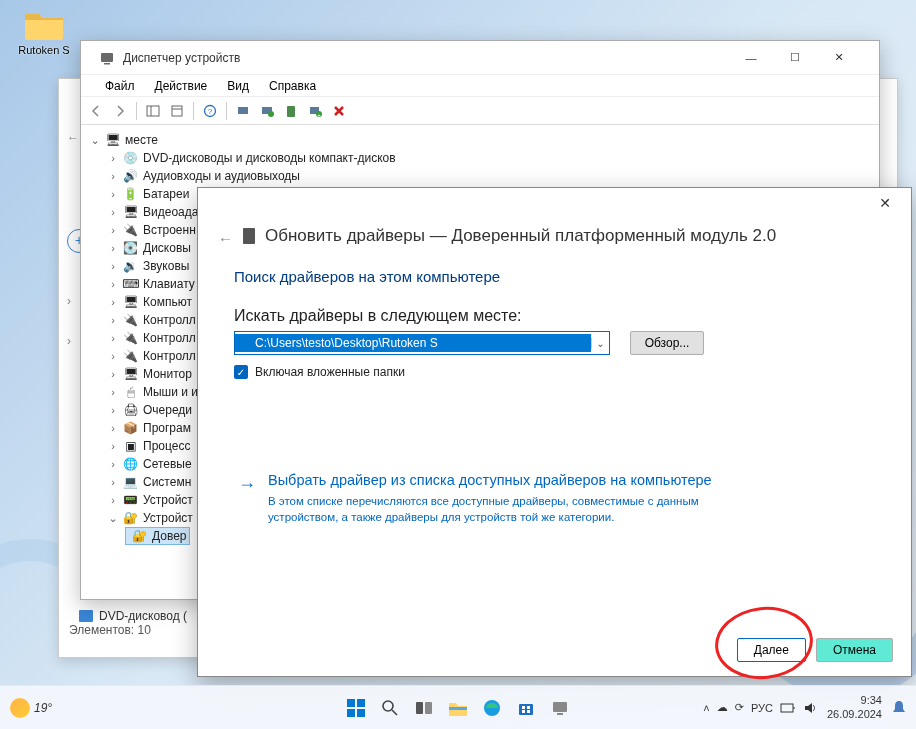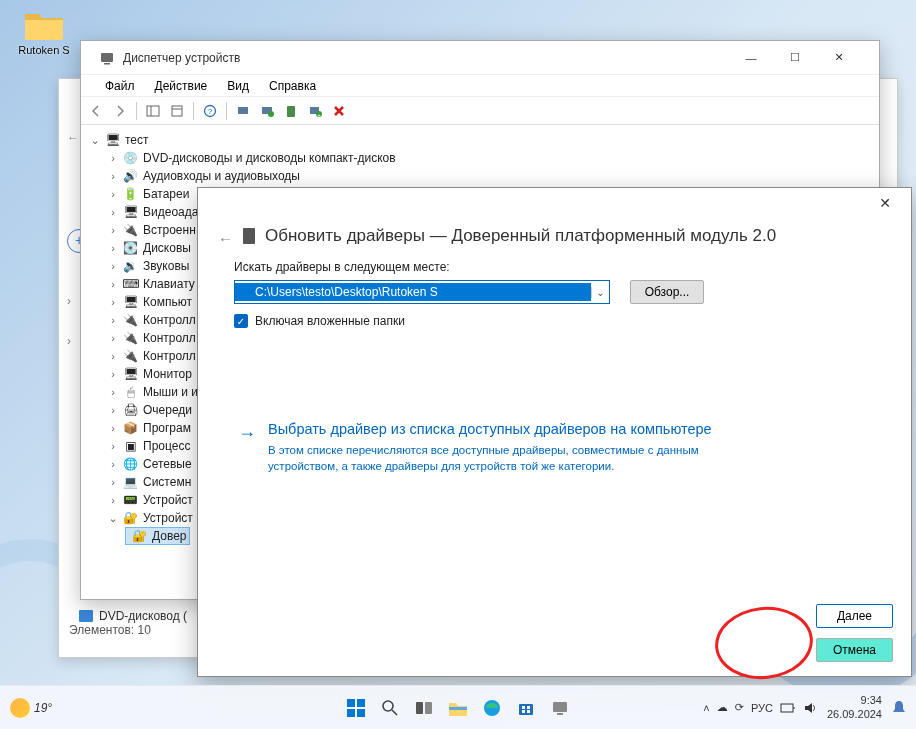--- a/index.html
+++ b/index.html
@@ -42,34 +42,34 @@
 
 .dlg { position: absolute; top: 187px; left: 197px; width: 715px; height: 490px; background: #fff; border: 1px solid #888; box-shadow: 0 8px 24px rgba(0,0,0,0.3); }
 .dlg .dlg-top { height: 30px; display:flex; justify-content:flex-end; align-items:center; padding-right:6px;}
 .dlg .dlg-top .close { width: 40px; height: 26px; display:flex; align-items:center; justify-content:center; font-size:14px; color:#333;}
 .dlg .dlg-hdr { padding: 4px 20px 14px 20px; display:flex; align-items:center; gap:10px; margin-top:4px;}
 .dlg .dlg-hdr .back { font-size: 15px; color: #888; }
 .dlg .dlg-hdr .chip { width:12px; height:16px; background:#555; border-radius:1px;}
 .dlg .dlg-hdr .txt { font-size: 17px; color: #333; }
 .dlg .content { padding: 0 36px; }
 .dlg .h1 { color: #003a80; font-size: 15px; font-weight: 400; margin: 8px 0 22px; }
-.dlg .lbl { font-size: 12px; color: #222; margin-bottom: 6px; }
+.dlg .lbl { font-size: 16px; color: #222; margin-bottom: 6px; }
 .dlg .pathrow { display:flex; gap:20px; align-items:center; margin-bottom:10px;}
 .dlg .combo { flex:0 0 376px; height:24px; border:1px solid #0067c0; display:flex; align-items:center; background:#fff; position:relative;}
 .dlg .combo input { flex:1; border:none; outline:none; font-size:12px; padding:2px 20px; background:#0078d4; color:#fff;}
 .dlg .combo input::selection{background:#0078d4;color:#fff;}
 .dlg .combo .dd { width:18px; text-align:center; color:#555; border-left:1px solid #ccc; font-size:10px;}
 .dlg .browse { width:74px; height:24px; border:1px solid #adadad; background:#e1e1e1; font-size:12px; border-radius:2px; cursor:pointer;}
 .dlg .chk { display:flex; align-items:center; gap:7px; font-size:12px; color:#222;}
 .dlg .chk .box { width:14px; height:14px; background:#0067c0; border-radius:2px; display:flex; align-items:center; justify-content:center; color:#fff; font-size:10px;}
 .dlg .option { display:flex; gap:12px; margin-top: 88px; cursor:pointer; padding:4px;}
 .dlg .option .arrow { color:#0067c0; font-size:18px; line-height:18px; padding-top:2px;}
 .dlg .option .title { color:#0067c0; font-size:14.5px; line-height:1.3; }
 .dlg .option .desc { color:#0067c0; font-size:11.5px; line-height:1.4; margin-top:3px; max-width:470px;}
-.dlg .btnrow { position:absolute; bottom:14px; right:18px; display:flex; gap:10px;flex-direction:column;}
+.dlg .btnrow { position:absolute; bottom:14px; right:18px; display:flex; gap:10px;}
 .dlg .btnrow button { height:24px; padding:0 16px; font-size:12px; border:1px solid #adadad; background:#5eead4; border-radius:2px; cursor:pointer;}
 .dlg .btnrow button.primary { border:1.5px solid #0067c0; background:#fff;}
 
 
 .circle-mark { position:absolute; width:98px; height:72px; border:3px solid #e22; border-radius:50%; transform:rotate(-6deg); pointer-events:none;}
 
 
 .taskbar { position:absolute; bottom:0; left:0; right:0; height:44px; background: rgba(243,247,252,0.94); border-top:1px solid rgba(0,0,0,0.05); display:flex; align-items:center; backdrop-filter: blur(10px);}
 .taskbar .weather { position:absolute; left:10px; display:flex; align-items:center; gap:4px; font-size:12px; color:#333;font-style:italic;}
 .taskbar .weather .sun { width:20px; height:20px; border-radius:50%; background:linear-gradient(135deg,#ffb347,#ffcc33);}
@@ -190,21 +190,21 @@
     <div class="tbtn">
         <svg width="14" height="14">
           <path d="M3 3l8 8M11 3l-8 8" stroke="#d02020" stroke-width="2.5"></path>
         </svg>
       </div>
   </div>
   <div class="tree">
     <div class="row ind1">
         <span class="exp">⌄</span>
         <span class="ico">🖥</span>
-        <span>тест</span>
+        <span>месте</span>
       </div>
     <div id="tree-nodes">
         <div class="row ind2">
           <span class="exp">›</span>
           <span class="ico">💿</span>
           <span>DVD-дисководы и дисководы компакт-дисков</span>
         </div>
         <div class="row ind2">
           <span class="exp">›</span>
           <span class="ico">🔊</span>
@@ -318,20 +318,21 @@
 <div class="dlg">
   <div class="dlg-top">
     <div class="close">✕</div>
   </div>
   <div class="dlg-hdr">
     <span class="back">←</span>
     <span class="chip"></span>
     <span class="txt">Обновить драйверы — Доверенный платформенный модуль 2.0</span>
   </div>
   <div class="content">
+    <div class="h1">Поиск драйверов на этом компьютере</div>
     <div class="lbl">Искать драйверы в следующем месте:</div>
     <div class="pathrow">
       <div class="combo">
         <input type="text" value="C:\Users\testo\Desktop\Rutoken S" style="">
         <div class="dd">⌄</div>
       </div>
       <button class="browse">Обзор...</button>
     </div>
     <div class="chk">
       <span class="box">✓</span>

